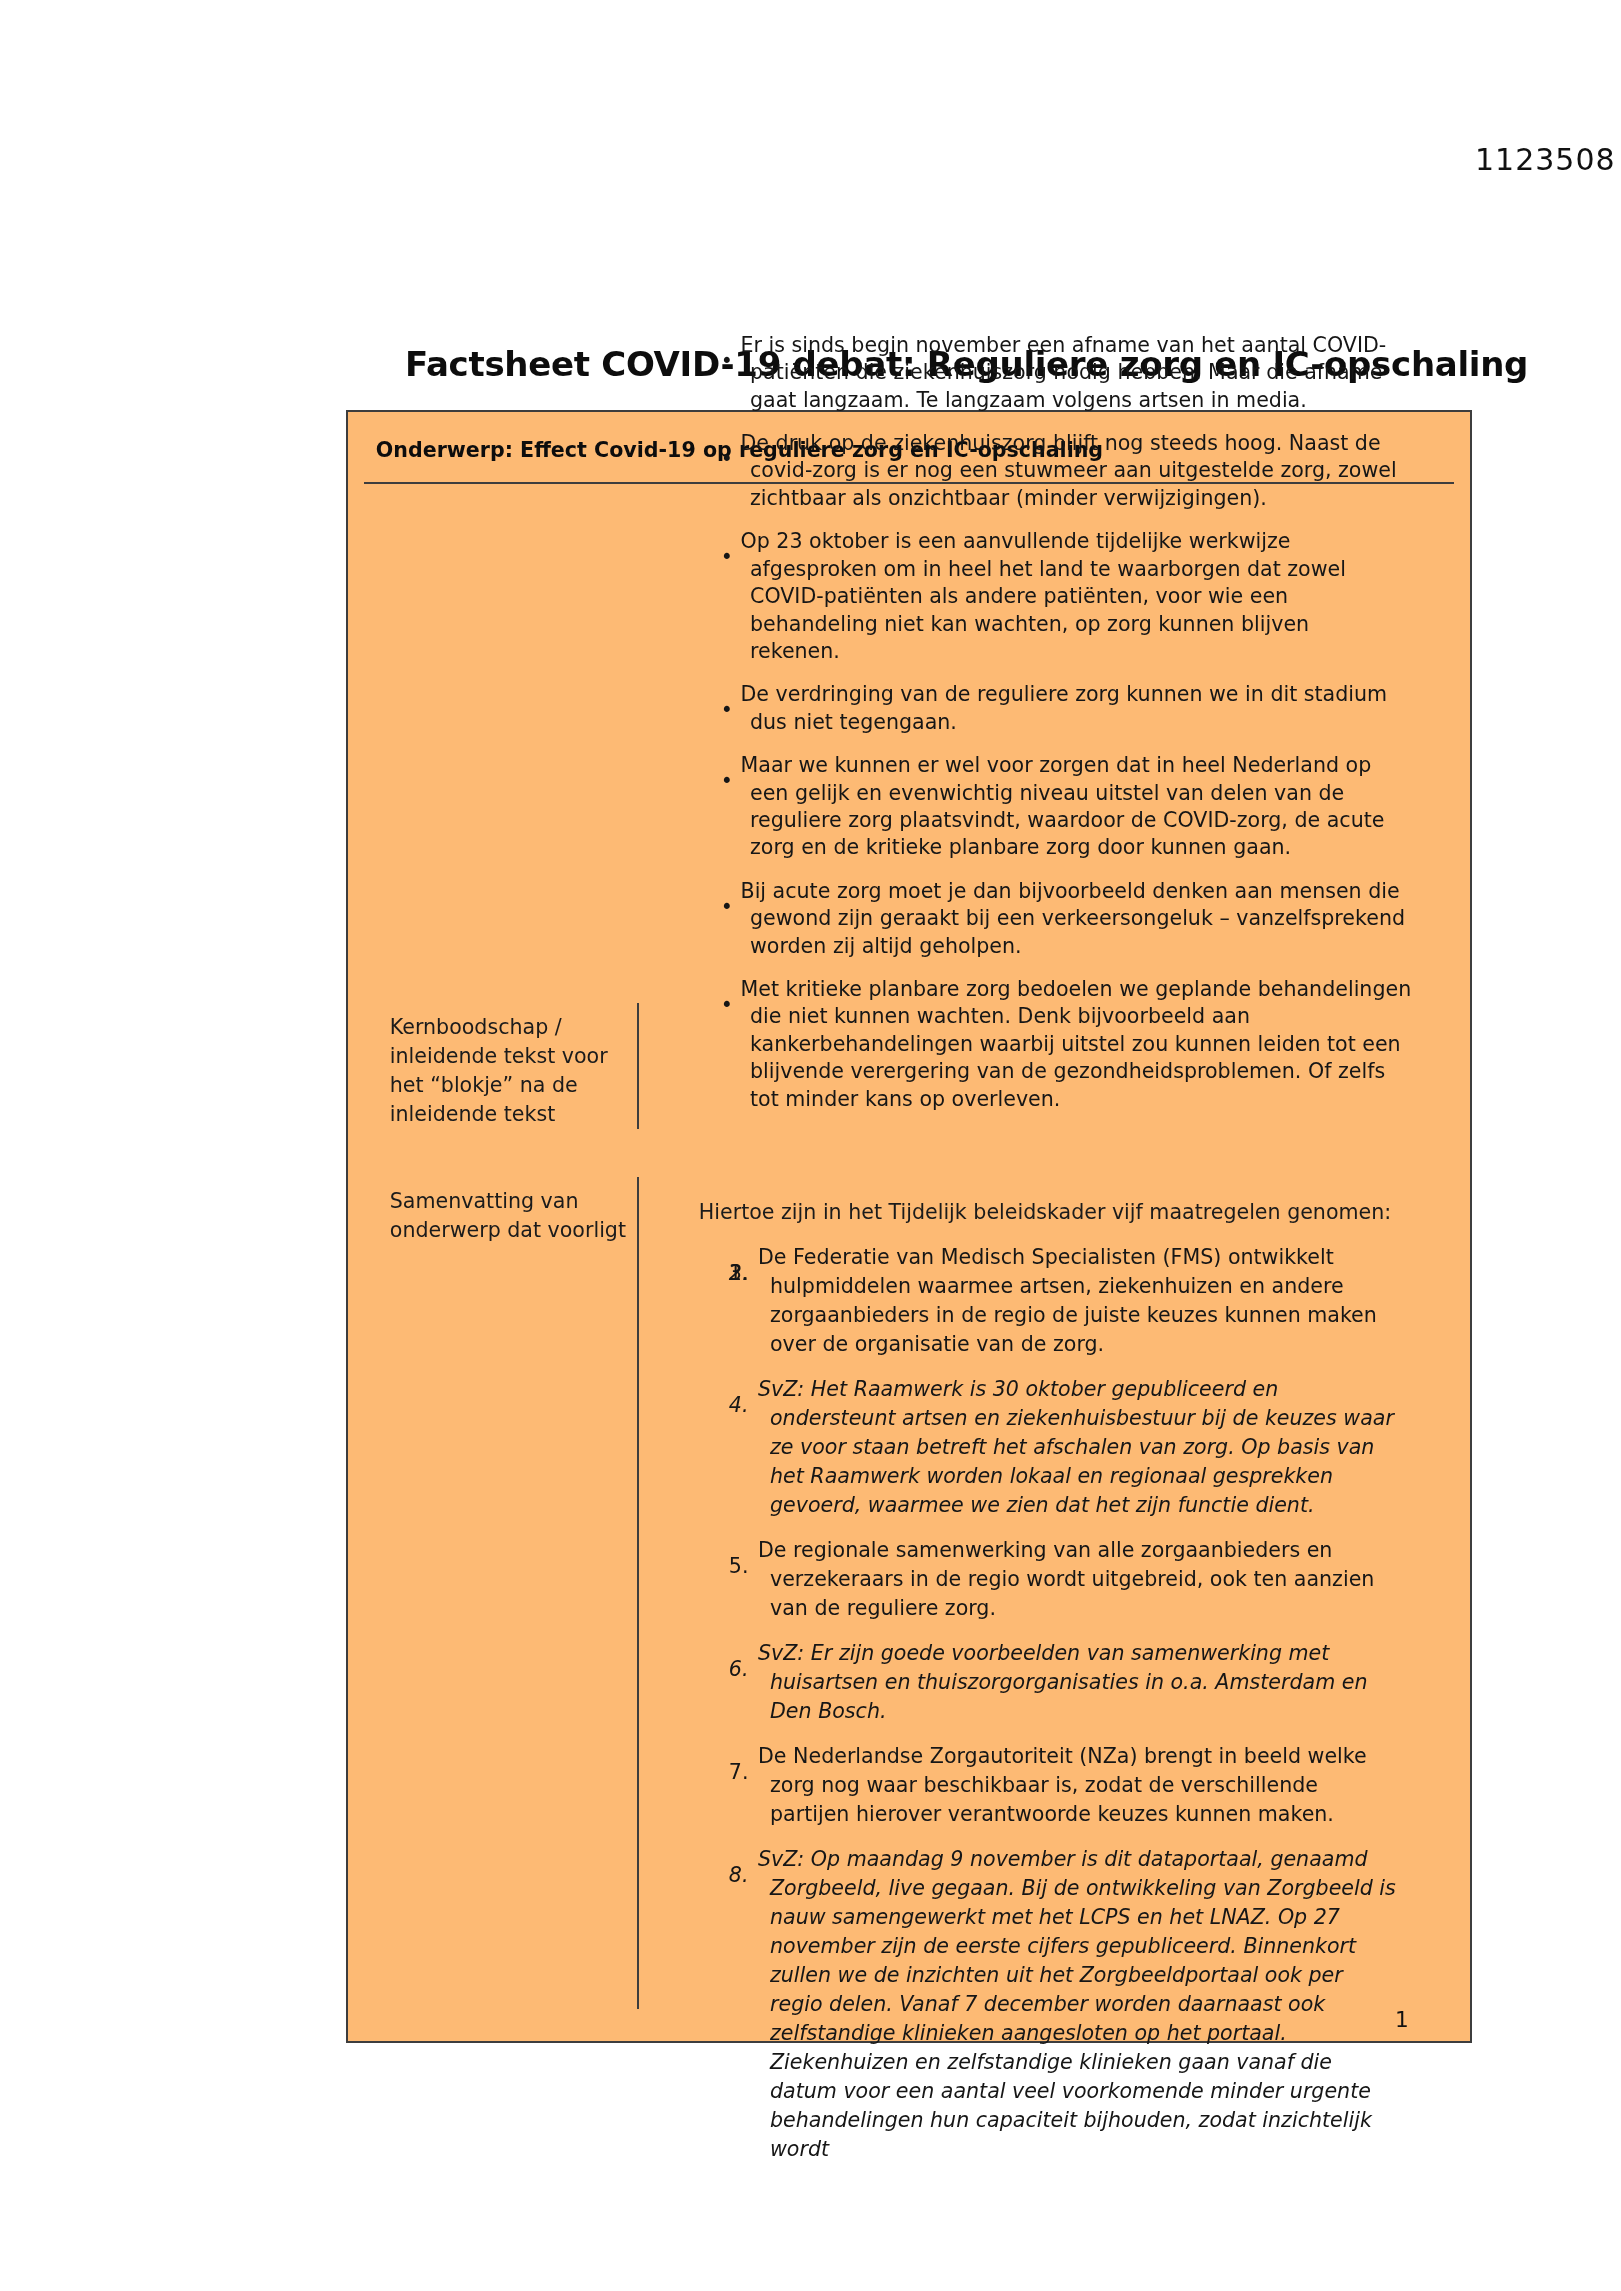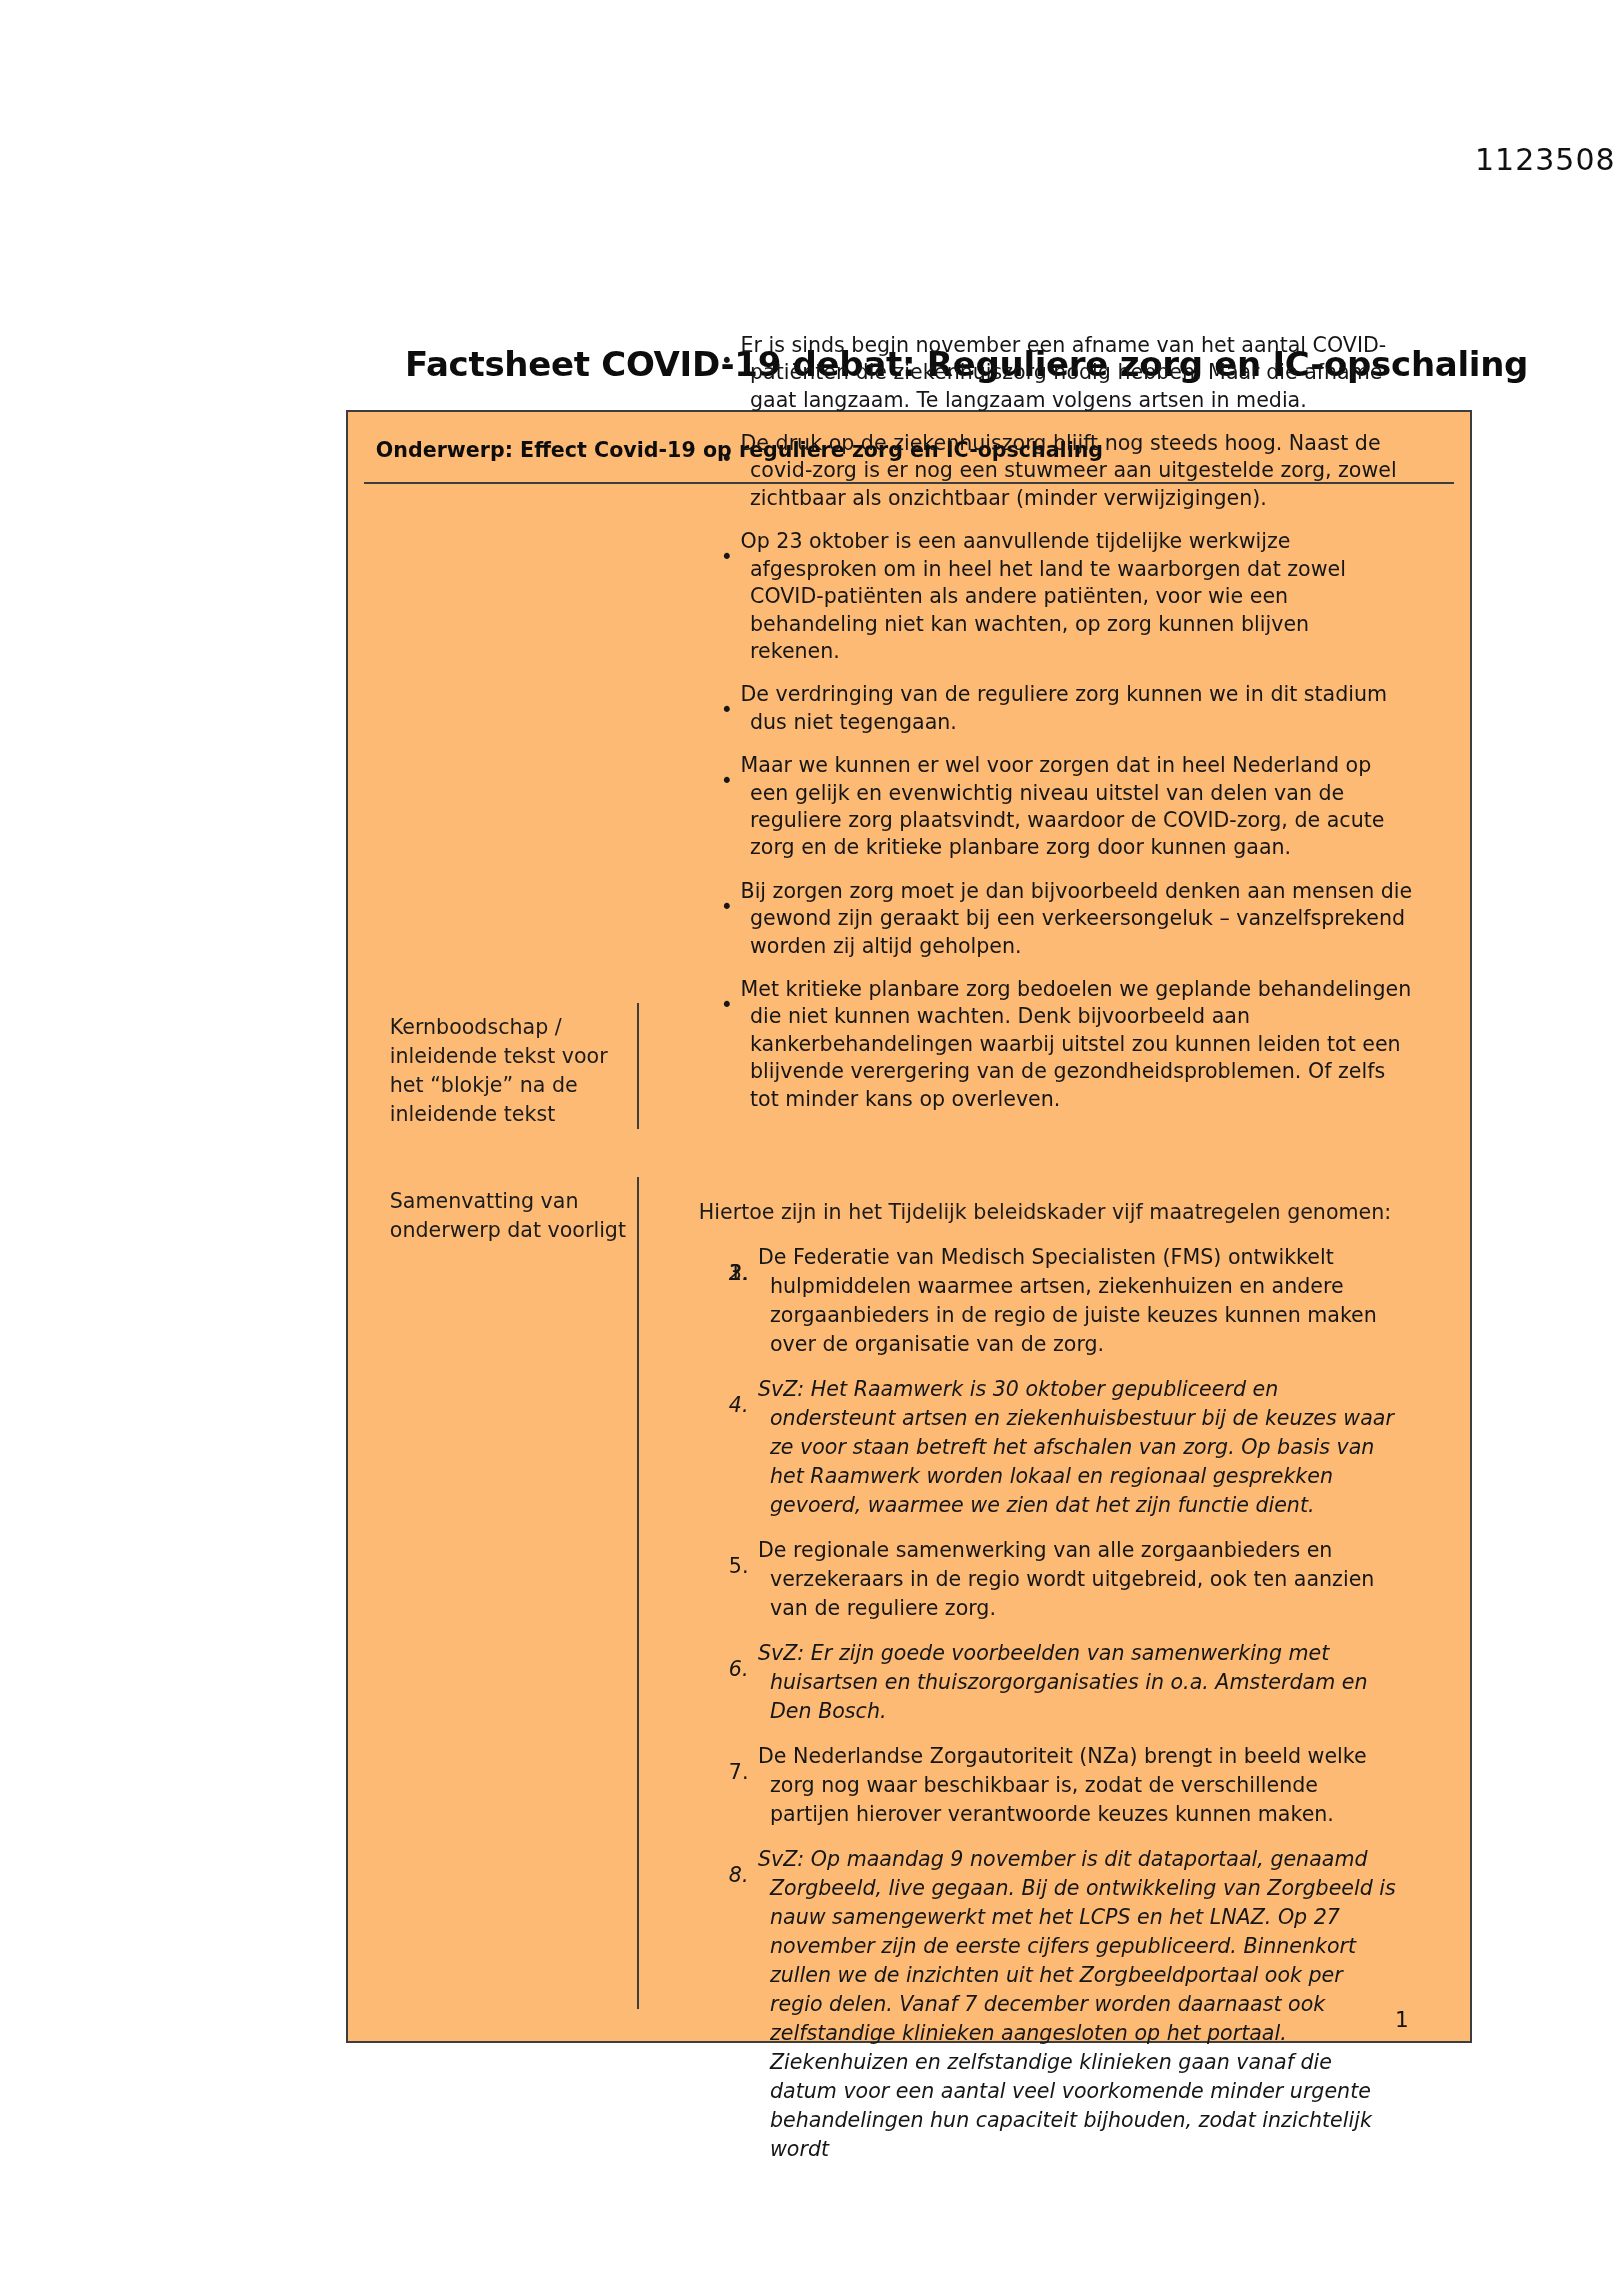--- a/index.html
+++ b/index.html
@@ -78,21 +78,21 @@
     <div class="thead">Onderwerp: Effect Covid-19 op reguliere zorg en IC-opschaling</div>
 
     <div class="trow r1">
       <div class="cell-label">Kernboodschap / inleidende tekst voor het “blokje” na de inleidende tekst</div>
       <div class="cell-content" id="bullet-list">
           <div class="li"><span class="marker">•</span><span>Er is sinds begin november een afname van het aantal COVID-patiënten die ziekenhuiszorg nodig hebben. Maar die afname gaat langzaam. Te langzaam volgens artsen in media.</span></div>
           <div class="li"><span class="marker">•</span><span>De druk op de ziekenhuiszorg blijft nog steeds hoog. Naast de covid-zorg is er nog een stuwmeer aan uitgestelde zorg, zowel zichtbaar als onzichtbaar (minder verwijzigingen).</span></div>
           <div class="li"><span class="marker">•</span><span>Op 23 oktober is een aanvullende tijdelijke werkwijze afgesproken om in heel het land te waarborgen dat zowel COVID-patiënten als andere patiënten, voor wie een behandeling niet kan wachten, op zorg kunnen blijven rekenen.</span></div>
           <div class="li"><span class="marker">•</span><span>De verdringing van de reguliere zorg kunnen we in dit stadium dus niet tegengaan.</span></div>
           <div class="li"><span class="marker">•</span><span>Maar we kunnen er wel voor zorgen dat in heel Nederland op een gelijk en evenwichtig niveau uitstel van delen van de reguliere zorg plaatsvindt, waardoor de COVID-zorg, de acute zorg en de kritieke planbare zorg door kunnen gaan.</span></div>
-          <div class="li"><span class="marker">•</span><span>Bij zorgen zorg moet je dan bijvoorbeeld denken aan mensen die gewond zijn geraakt bij een verkeersongeluk – vanzelfsprekend worden zij altijd geholpen.</span></div>
+          <div class="li"><span class="marker">•</span><span>Bij acute zorg moet je dan bijvoorbeeld denken aan mensen die gewond zijn geraakt bij een verkeersongeluk – vanzelfsprekend worden zij altijd geholpen.</span></div>
           <div class="li"><span class="marker">•</span><span>Met kritieke planbare zorg bedoelen we geplande behandelingen die niet kunnen wachten. Denk bijvoorbeeld aan kankerbehandelingen waarbij uitstel zou kunnen leiden tot een blijvende verergering van de gezondheidsproblemen. Of zelfs tot minder kans op overleven.</span></div>
         </div>
     </div>
 
     <div class="trow r2">
       <div class="cell-label">Samenvatting van onderwerp dat voorligt</div>
       <div class="cell-content">
         <div class="measures-intro">Hiertoe zijn in het Tijdelijk beleidskader vijf maatregelen genomen:</div>
         <div id="numbered-list">
             <div class="mli"><span class="marker">1.</span></div>

